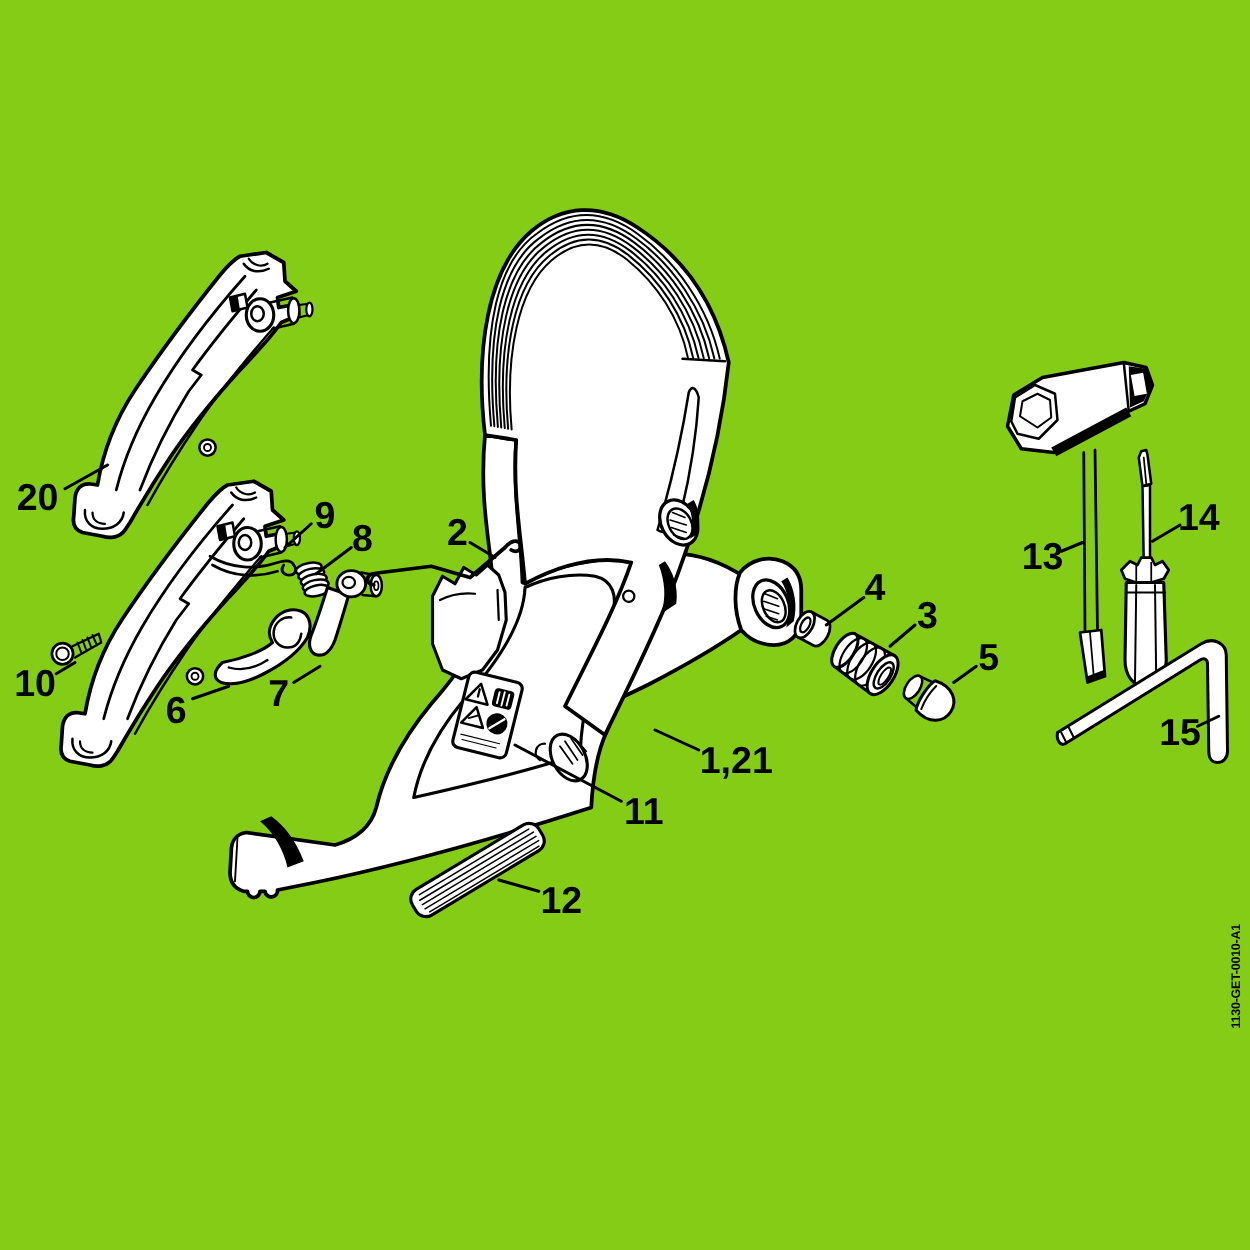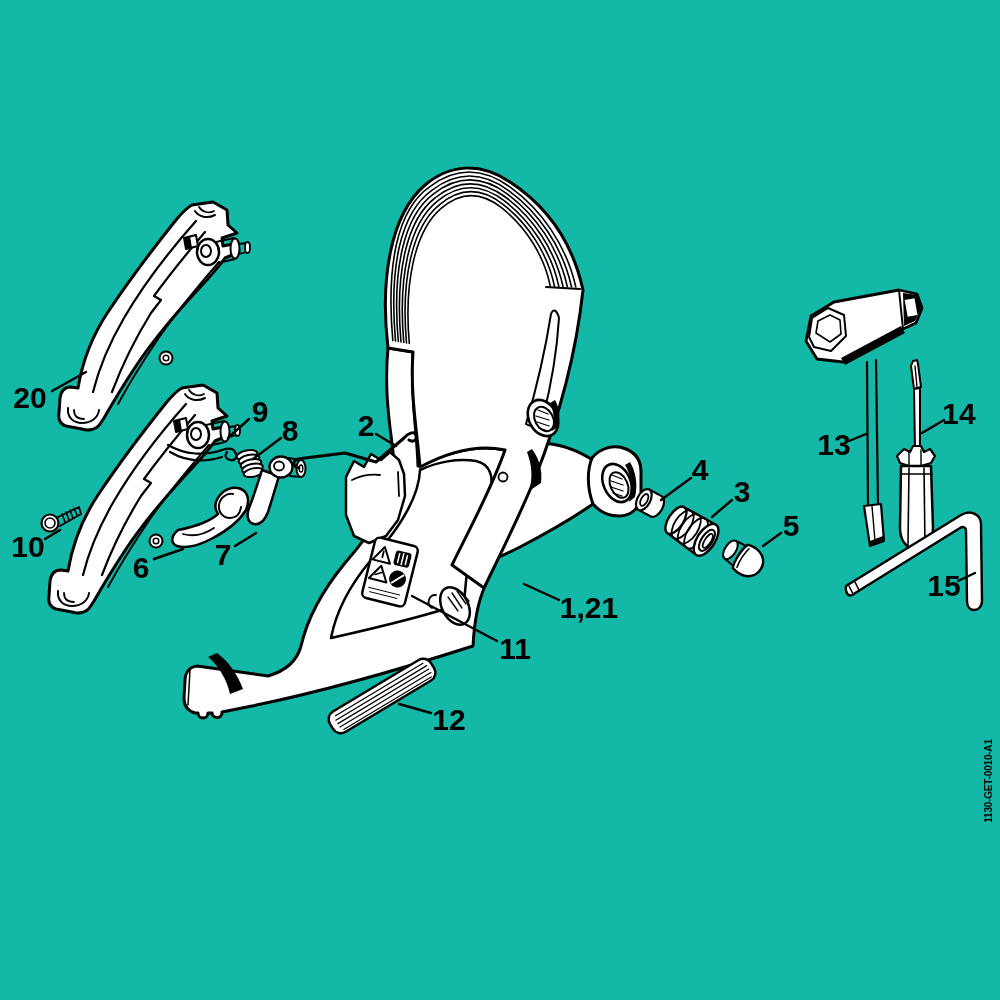--- a/index.html
+++ b/index.html
@@ -1,16 +1,16 @@
 <!DOCTYPE html>
 <html><head>
 <meta charset="utf-8">
 <style>
   html,body{margin:0;padding:0;background:#fff;}
-  .stage{position:relative;width:1000px;height:1000px;background:#14b8a6;overflow:hidden;
+  .stage{position:relative;width:1000px;height:1000px;background:#84cc16;overflow:hidden;
          font-family:"Liberation Sans",sans-serif;}
   svg{display:block;}
   .part-label{font-family:"Liberation Sans",sans-serif;font-weight:bold;font-size:30px;fill:#000;}
   .doc-code{font-family:"Liberation Sans",sans-serif;font-weight:bold;font-size:10px;fill:#000;letter-spacing:-0.2px;}
 </style>
 </head>
 <body>
 
 <div class="stage">
 <svg width="1000" height="1000" viewBox="0 0 1000 1000">

